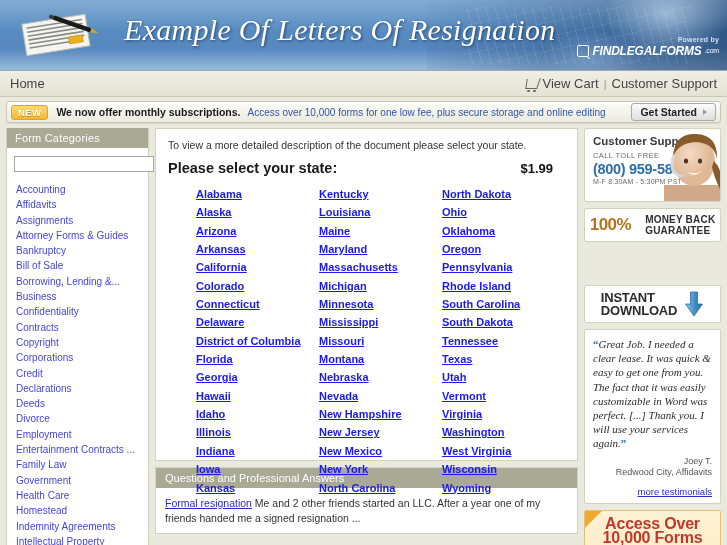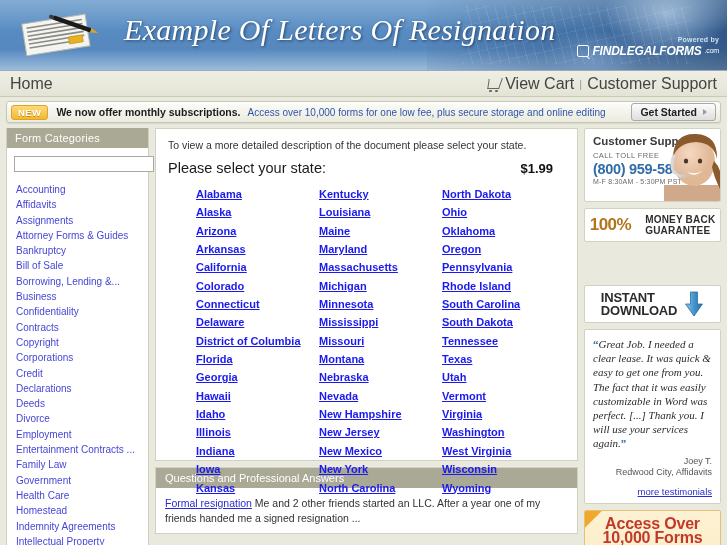--- a/index.html
+++ b/index.html
@@ -93,21 +93,21 @@
   .topnav {
     height: 26px;
     background: linear-gradient(180deg, #eeeee4 0%, #e4e4d6 100%);
     border-bottom: 1px solid #c9c9b8;
     display: flex;
     align-items: center;
     justify-content: space-between;
     padding: 0 10px;
     box-sizing: border-box;
   }
-  .topnav a { color: #444; text-decoration: none; font-size: 16px; }
+  .topnav a { color: #444; text-decoration: none; font-size: 13px; }
   .topnav-right { display: flex; align-items: center; gap: 5px; }
   .cart-icon {
     display:inline-block; width: 11px; height: 9px;
     border: 1.3px solid #666; border-top: none; border-right: none;
     position: relative; transform: skewX(-8deg);
   }
   .cart-icon::before{content:"";position:absolute;right:-1px;top:-1px;width:1.3px;height:10px;background:#666;transform:rotate(12deg);}
   .cart-icon::after{content:"";position:absolute;left:1px;bottom:-4px;width:2.5px;height:2.5px;border-radius:50%;background:#666;box-shadow:6px 0 0 #666;}
   .sep { color: #999; }
 
@@ -228,21 +228,21 @@
     background: #ffffff;
     border: 1px solid #d2d2c2;
     box-sizing: border-box;
   }
   .states-card { padding: 10px 12px 10px 12px; height: 333px; box-sizing: border-box; }
   .intro { font-size: 10.5px; color: #333; margin-bottom: 9px; }
   .select-row {
     display: flex; align-items: baseline; justify-content: space-between;
     margin-bottom: 9px;
   }
-  .select-title { font-size: 14.5px; font-weight: normal; color: #1a1a1a; }
+  .select-title { font-size: 14.5px; font-weight: bold; color: #1a1a1a; }
   .price { font-size: 13px; font-weight: bold; color: #111; padding-right: 12px; }
   .state-cols { display: flex; padding-left: 28px; }
   .state-col { width: 138px; }
   .state-col a {
     display: block;
     color: #1a1aee;
     font-weight: bold;
     font-size: 11px;
     text-decoration: underline;
     line-height: 18.35px;

